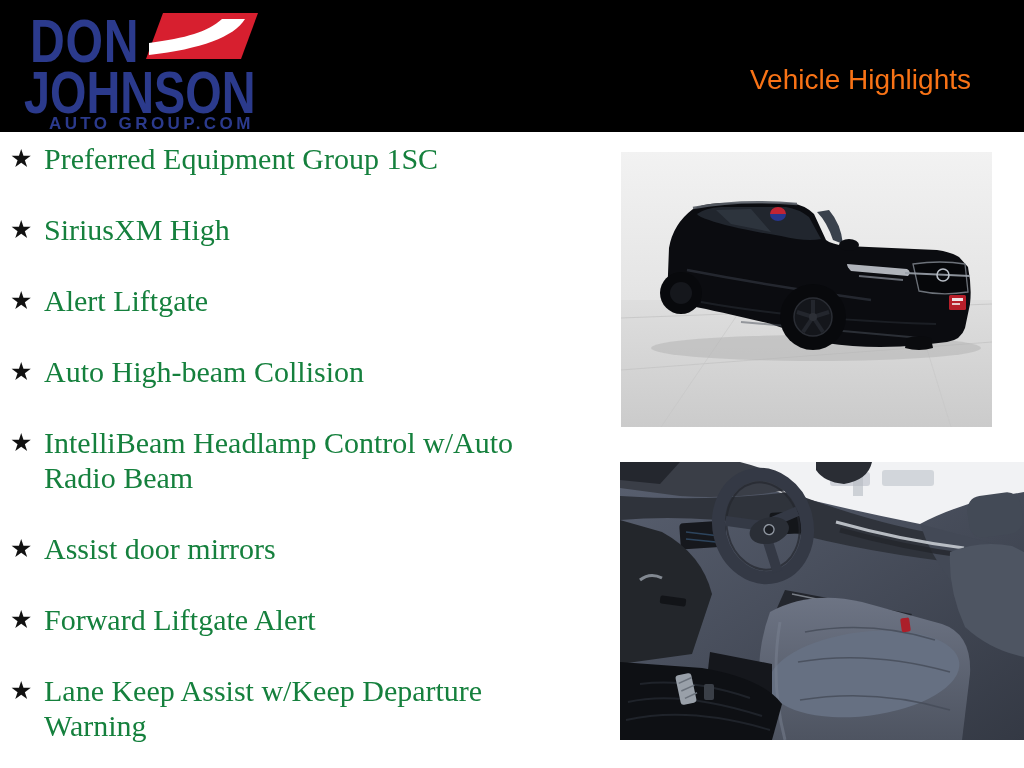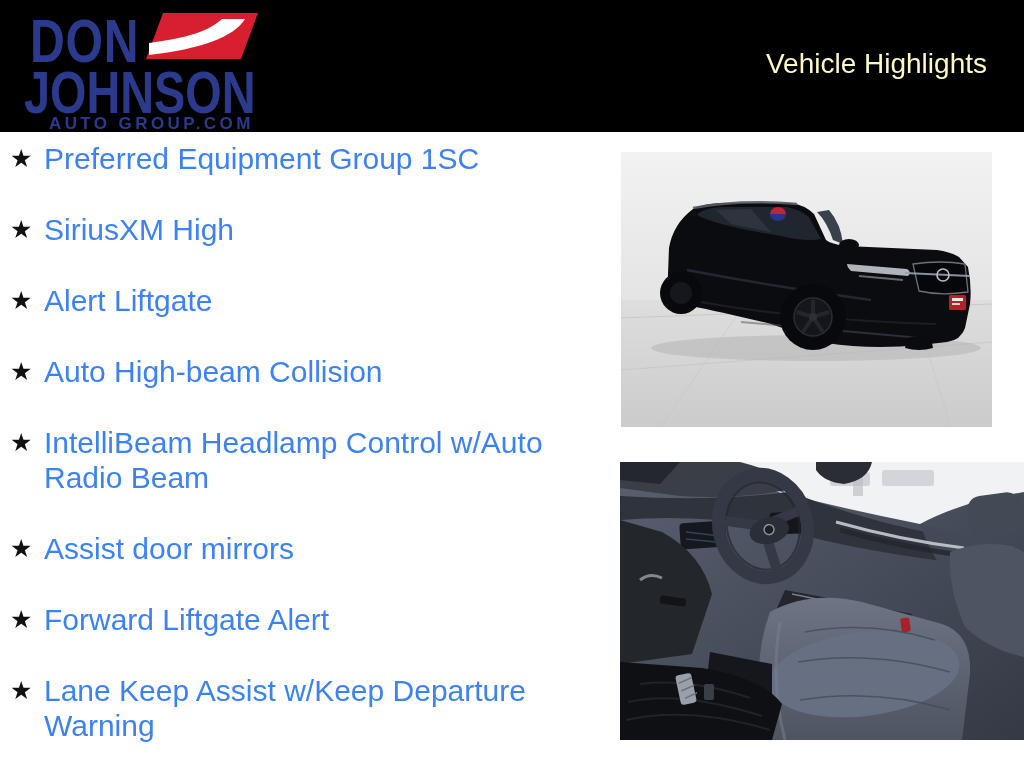--- a/index.html
+++ b/index.html
@@ -29,37 +29,37 @@
     font-size:60px;font-weight:bold;line-height:1;color:#2b3a8c;
     transform:scaleX(.78);transform-origin:left top;
     white-space:nowrap;
   }
   .logo-domain{
     position:absolute;left:41px;top:110px;
     font-size:17px;font-weight:bold;color:#2b3a8c;
     letter-spacing:3.4px;white-space:nowrap;
   }
   .page-title{
-    position:absolute;top:48px;right:37px;margin:0;
-    font-size:28px;font-weight:400;line-height:32px;color:#fef9c3;
+    position:absolute;top:48px;right:37px;margin:16px;
+    font-size:28px;font-weight:400;line-height:32px;color:#f97316;
     white-space:nowrap;
   }
 
   
   .highlights{
     position:absolute;left:10px;top:141px;width:545px;
     margin:0;padding:0;list-style:none;
   }
   .highlights li{display:flex;margin:0 0 36px 0;}
   .star{
     flex:0 0 34px;width:34px;
     font-size:25px;line-height:35px;color:#111111;
   }
   .htext{
-    width:505px;font-size:30px;line-height:35px;color:#3b82f6;
+    width:505px;font-size:30px;line-height:35px;color:#15803d;font-family:Liberation Serif, serif;
   }
 
   
   .photo{position:absolute;margin:0;padding:0;}
   .photo svg{display:block;width:100%;height:100%;}
   .photo-exterior{left:621px;top:152px;width:371px;height:275px;}
   .photo-interior{left:620px;top:462px;width:404px;height:278px;}
 </style>
 </head>
 <body>

